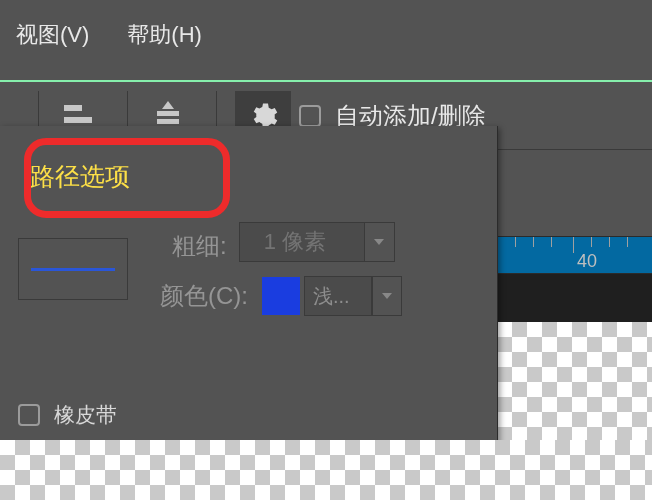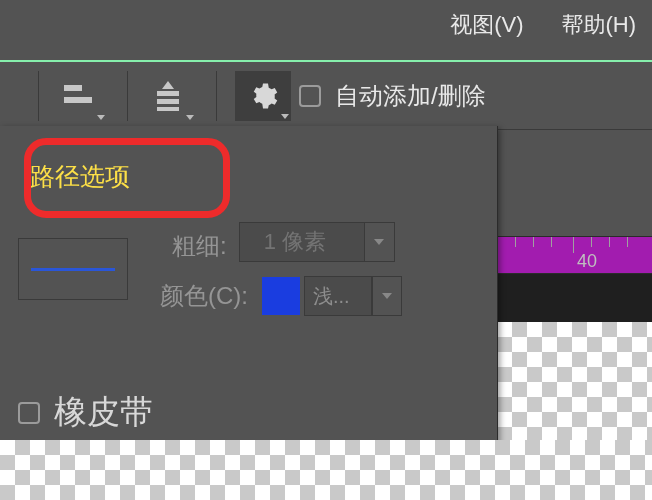--- a/index.html
+++ b/index.html
@@ -7,24 +7,23 @@
       width: 652px;
       height: 500px;
       background: #535353;
       font-family: "Microsoft YaHei", Arial, sans-serif;
       overflow: hidden;
       position: relative;
     }
     .menubar {
       display: flex;
       gap: 38px;
-      padding: 10px 16px;
+      padding: 20px 16px;
       color: #e8e8e8;
       font-size: 22px;
-      justify-content: flex-end;
     }
     .menubar span { cursor: default; }
     .toolbar {
       margin-top: 10px;
       background: #535353;
       border-top: 2px solid #86efac;
       border-bottom: 1px solid #3a3a3a;
       display: flex;
       align-items: center;
       height: 70px;
@@ -168,33 +167,33 @@
       color: #8d8d8d;
       font-size: 20px;
       display: flex;
       align-items: center;
       padding-left: 8px;
       margin-left: 4px;
     }
     .rubber-row {
       position: absolute;
       left: 18px;
-      bottom: 10px;
+      bottom: 16px;
       display: flex;
       align-items: center;
       color: #d8d8d8;
-      font-size: 33px;
+      font-size: 21px;
     }
     .ruler {
       position: absolute;
       right: 0;
       top: 236px;
       width: 155px;
       height: 38px;
-      background: #a21caf;
+      background: #0369a1;
       border-top: 1px solid #2b2b2b;
       border-bottom: 1px solid #2b2b2b;
       color: #bfbfbf;
       font-size: 18px;
     }
     .ruler .tick {
       position: absolute;
       top: 0;
       width: 1px;
       height: 10px;

